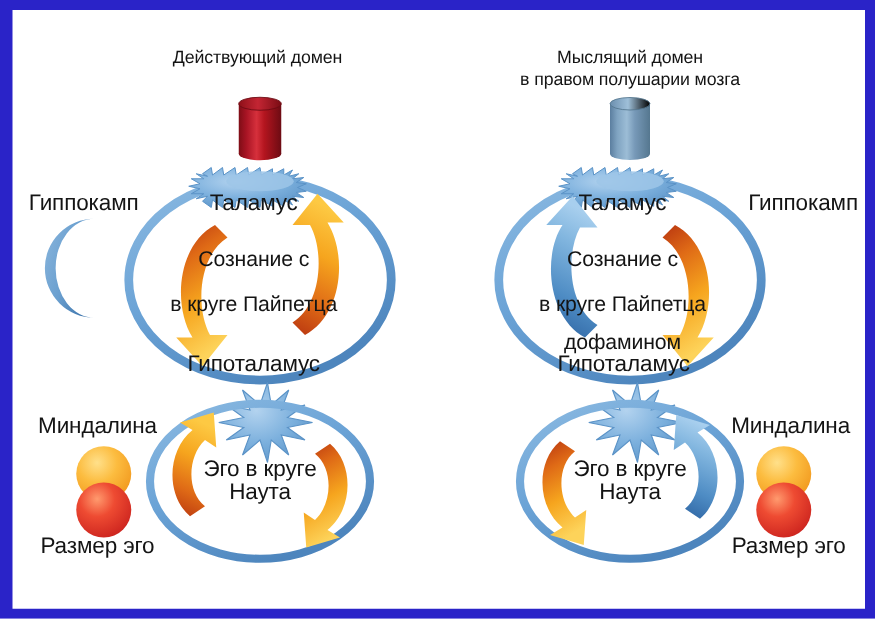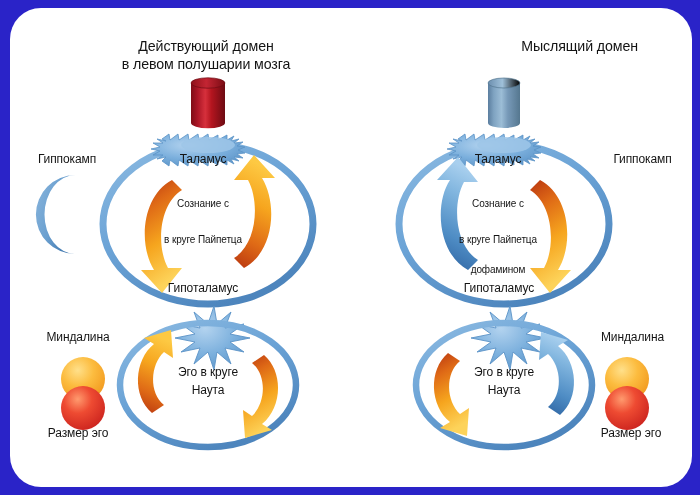--- a/index.html
+++ b/index.html
@@ -12,38 +12,37 @@
     width:700px;height:495px;
     box-sizing:border-box;
     background:#2a23c8;
     padding:8px 8px 8px 10px;
   }
   #canvas{
     position:relative;
     width:100%;height:100%;
     background:#ffffff;
     overflow:hidden;
-    border-radius:31px;
   }
   .svg-layer{
     position:absolute;inset:0;
     width:100%;height:100%;
     display:block;
   }
   .lbl{
     position:absolute;
     color:#141414;
-    font-size:12px;
+    font-size:18px;
     line-height:1.18;
     text-align:center;
     white-space:pre;
     letter-spacing:-0.1px;
     user-select:none;
   }
-  .lbl.big{font-size:10px;}
+  .lbl.big{font-size:17px;}
   .lbl.hdr{font-size:14.2px;}
 </style>
 </head>
 <body>
 
 <div id="frame">
   <div id="canvas">
 
     <svg class="svg-layer" viewBox="0 0 682 479" preserveAspectRatio="none">
       <defs>
@@ -251,39 +250,39 @@
 
         <g>
           <circle cx="617" cy="371" r="22" fill="url(#gAmyTop)"></circle>
           <circle cx="617" cy="400" r="22" fill="url(#gAmyBot)"></circle>
           <path d="M596,382 a22,22 0 0,0 42,0 a22,22 0 0,1 -42,0 z" fill="#ffe9a8" opacity="0.95"></path>
         </g>
       </g>
     </svg>
 
     <div class="lbl hdr" style="left:62px;top:30px;width:268px;font-weight:normal;">Действующий домен</div>
-    <div class="lbl hdr" style="left:62px;top:48px;width:268px;">в левом полушарии мозга</div>
 
     <div class="lbl" style="left:2px;top:144px;width:110px;">Гиппокамп</div>
 
     <div class="lbl" style="left:138px;top:144px;width:110px;">Таламус</div>
 
     <div class="lbl big" style="left:118px;top:190px;width:150px;">Сознание с</div>
     <div class="lbl big" style="left:108px;top:226px;width:170px;">в круге Пайпетца</div>
 
     <div class="lbl" style="left:128px;top:273px;width:130px;">Гипоталамус</div>
 
     <div class="lbl" style="left:13px;top:322px;width:110px;">Миндалина</div>
 
     <div class="lbl" style="left:138px;top:357px;width:120px;">Эго в круге</div>
     <div class="lbl" style="left:138px;top:375px;width:120px;">Наута</div>
 
     <div class="lbl" style="left:10px;top:418px;width:116px;">Размер эго</div>
 
-    <div class="lbl hdr" style="left:360px;top:30px;width:268px;text-align:right;">Мыслящий домен</div>
+    <div class="lbl hdr" style="left:360px;top:30px;width:268px;">Мыслящий домен</div>
+    <div class="lbl hdr" style="left:360px;top:48px;width:268px;">в правом полушарии мозга</div>
 
     <div class="lbl" style="left:575px;top:144px;width:115px;">Гиппокамп</div>
 
     <div class="lbl" style="left:433px;top:144px;width:110px;">Таламус</div>
 
     <div class="lbl big" style="left:413px;top:190px;width:150px;">Сознание с</div>
     <div class="lbl big" style="left:403px;top:208px;width:170px;margin-top:48px;">дофамином</div>
     <div class="lbl big" style="left:403px;top:226px;width:170px;">в круге Пайпетца</div>
 
     <div class="lbl" style="left:424px;top:273px;width:130px;">Гипоталамус</div>

